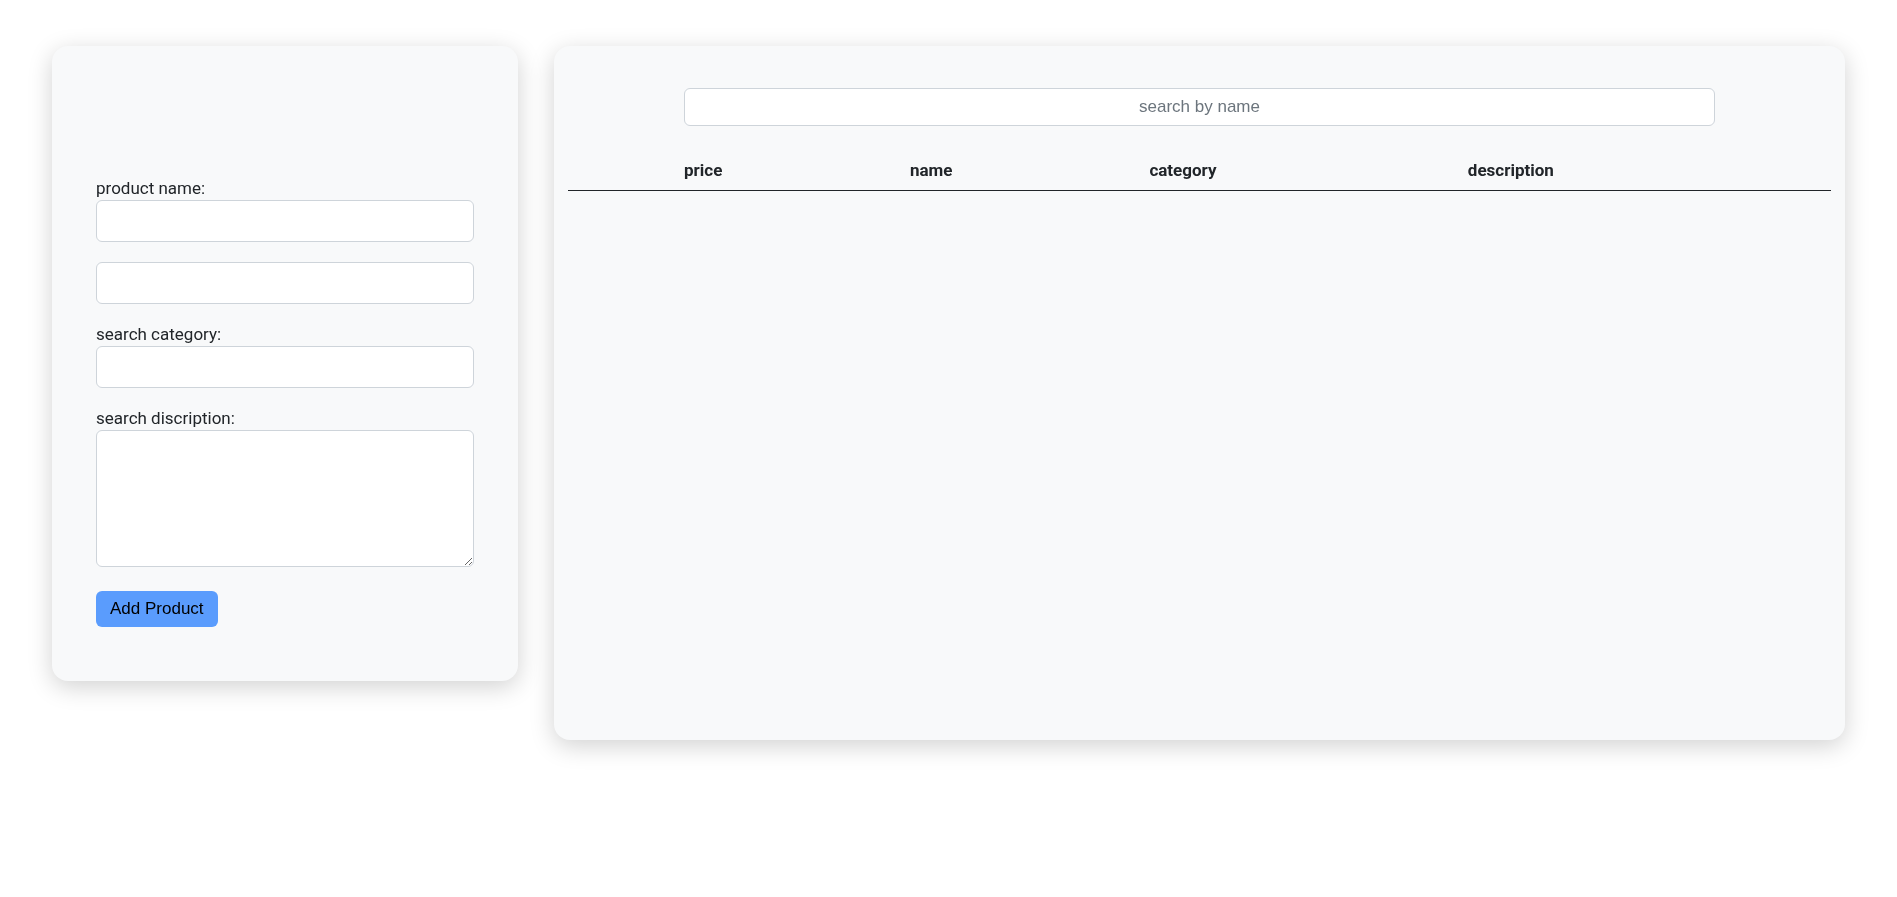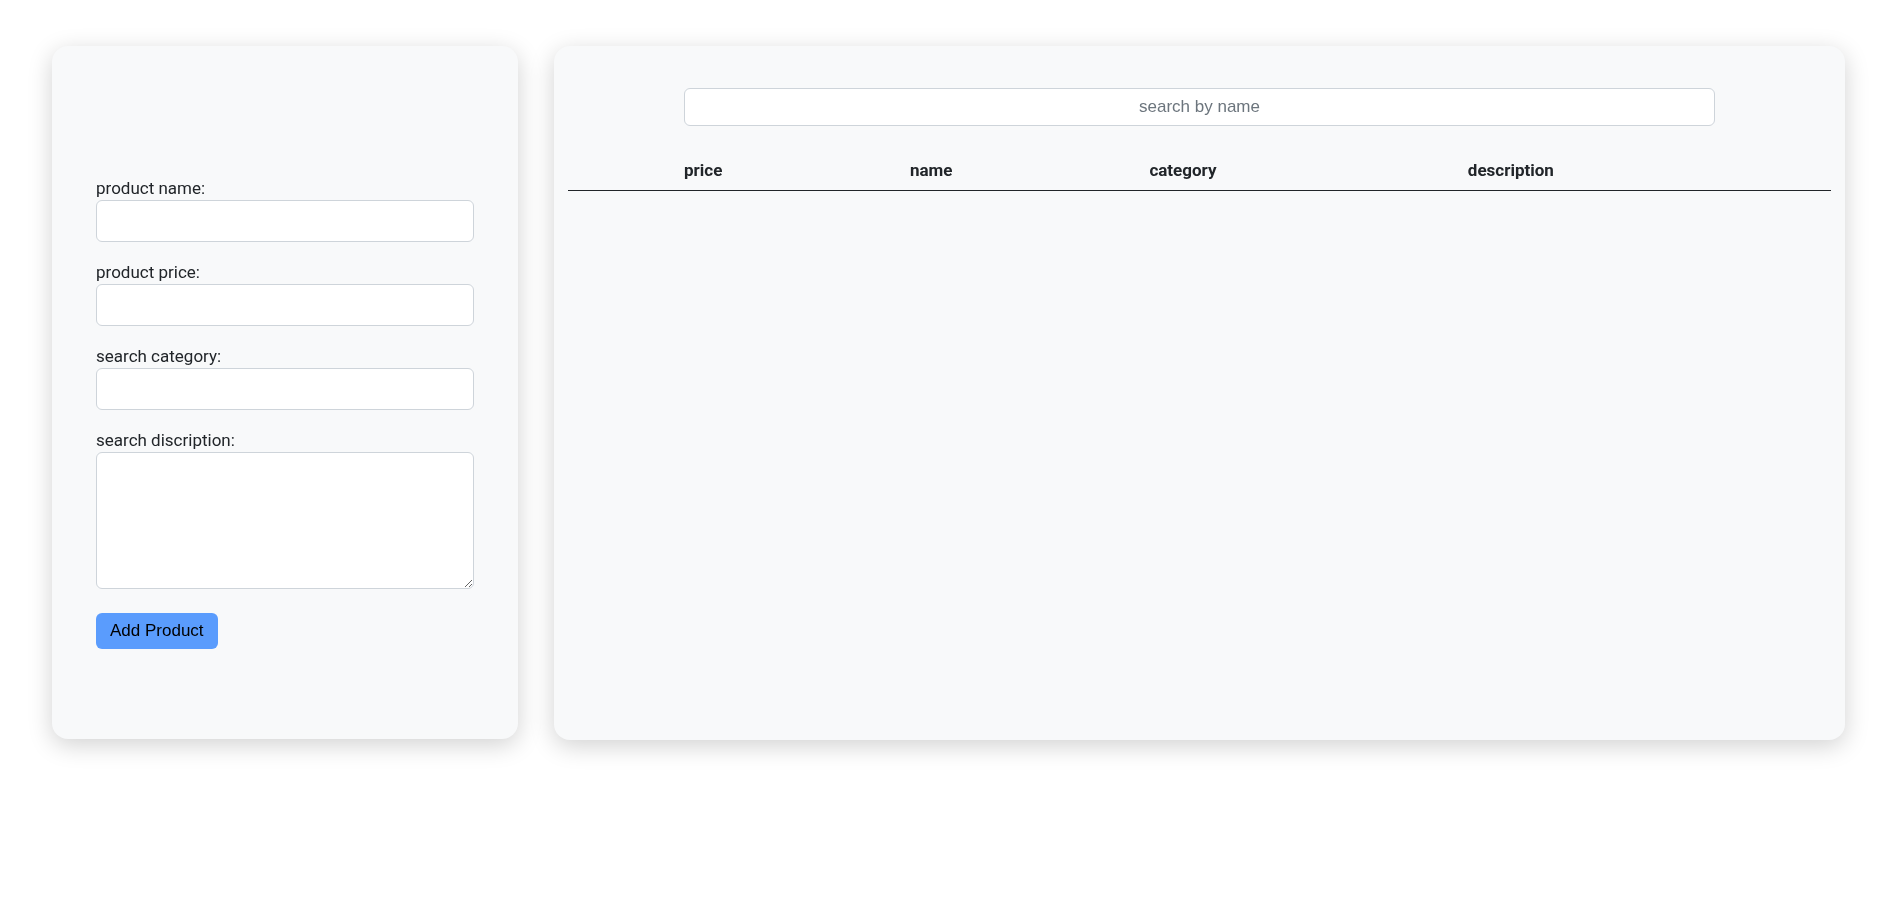--- a/index.html
+++ b/index.html
@@ -19,21 +19,21 @@
       padding: 46px 52px;
       align-items: flex-start;
     }
     .card {
       background: #f8f9fa;
       border-radius: 16px;
       box-shadow: 0 6px 24px rgba(0,0,0,0.18);
     }
     .form-card {
       width: 466px;
-      padding: 132px 44px 90px 44px;
+      padding: 132px 44px 54px 44px;
       flex-shrink: 0;
     }
     .table-card {
       flex: 1;
       padding: 42px 14px 42px 14px;
       min-height: 694px;
     }
     .form-group {
       margin-bottom: 20px;
     }
@@ -105,21 +105,20 @@
 <body>
 
 <div class="container">
   <div class="card form-card">
     <form>
       <div class="form-group">
         <label class="form-label">product name:</label>
         <input type="text" class="form-control" value="" style="">
       </div>
       <div class="form-group">
-        <label class="form-label">product price:</label>
         <input type="text" class="form-control" value="" style="">
       </div>
       <div class="form-group">
         <label class="form-label">search category:</label>
         <input type="text" class="form-control" value="" style="">
       </div>
       <div class="form-group">
         <label class="form-label">search discription:</label>
         <textarea class="form-control" style=""></textarea>
       </div>

